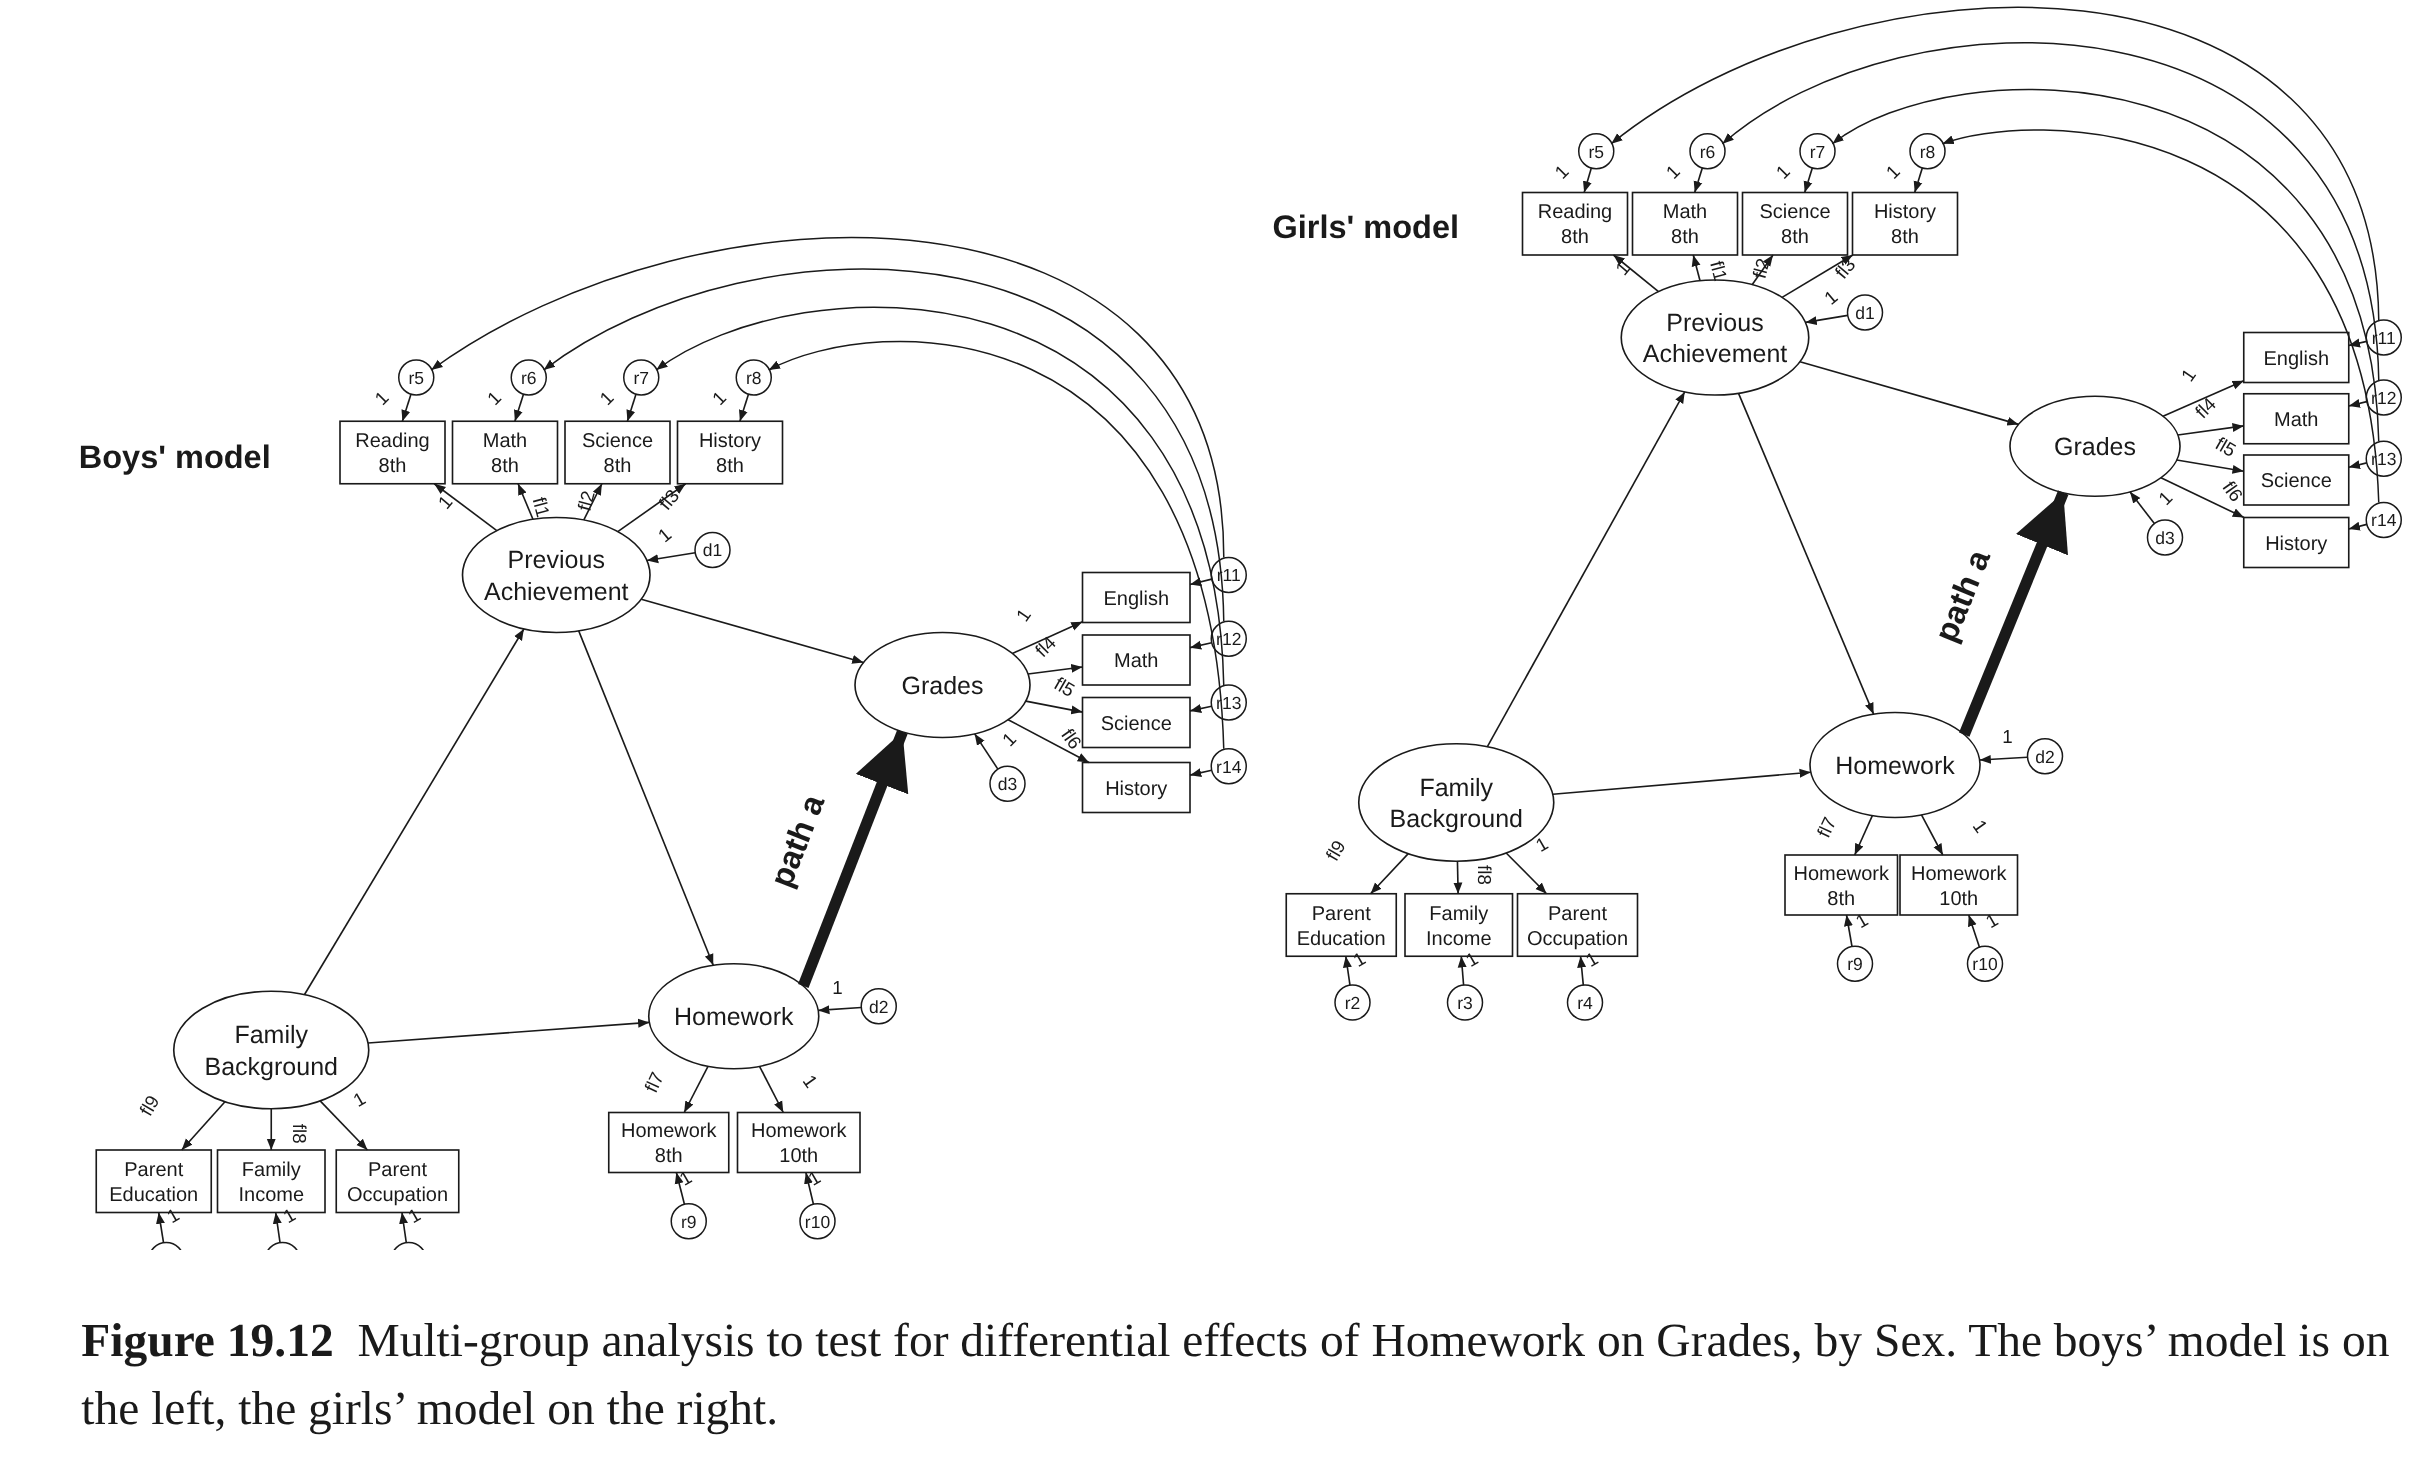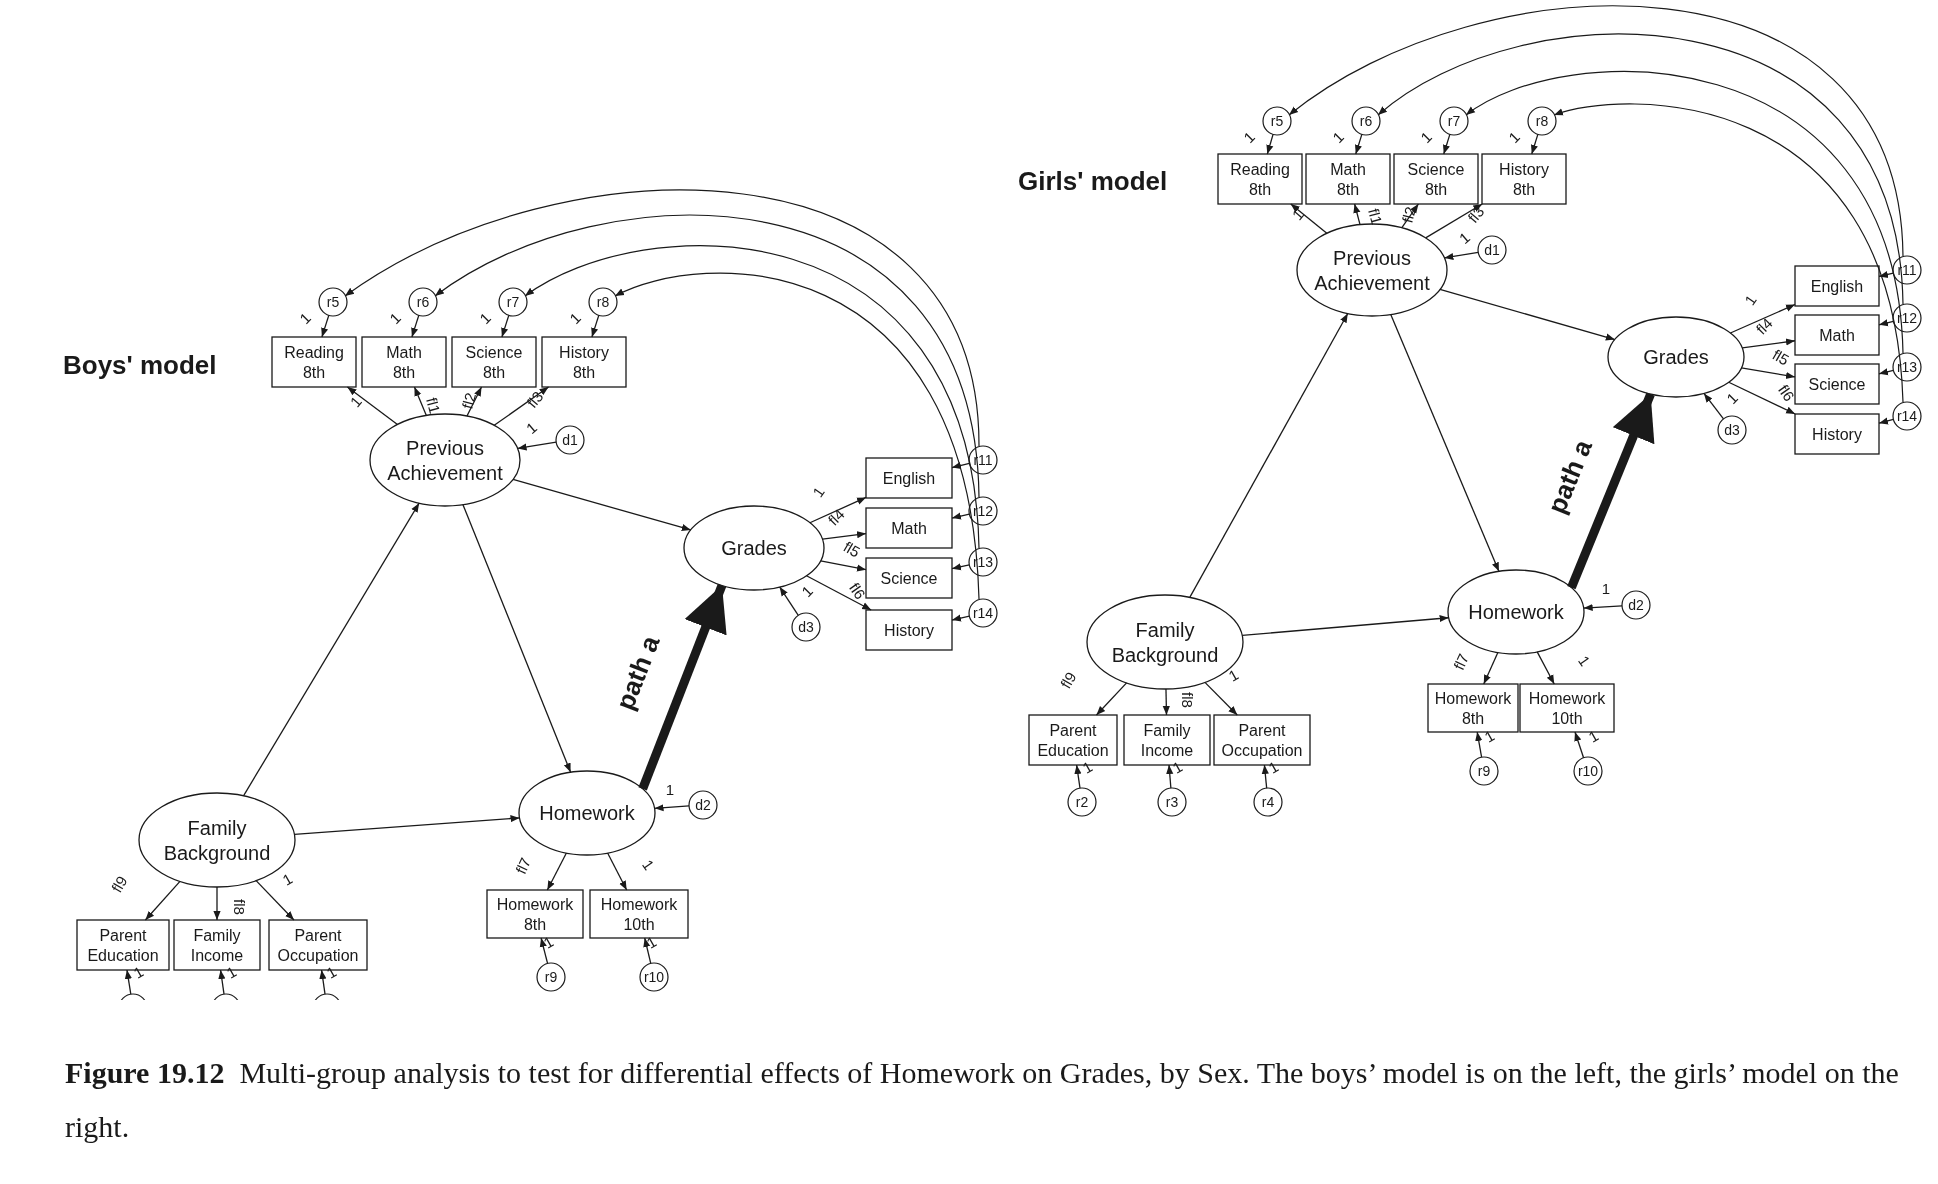--- a/index.html
+++ b/index.html
@@ -1,21 +1,21 @@
 <!DOCTYPE html>
 <html><head>
 <meta charset="utf-8">
 <style>
   html, body { margin:0; padding:0; background:#ffffff; }
   body { width:1938px; height:1184px; position:relative; overflow:hidden; }
   #diagram { position:absolute; left:0; top:0; width:1938px; height:1000px; }
   .node-text { font-family:"Liberation Sans", sans-serif; fill:#1a1a1a; }
   .model-title { font-family:"Liberation Sans", sans-serif; font-weight:bold; font-size:26px; fill:#1a1a1a; }
   .caption { position:absolute; left:65px; top:1046px; width:1860px;
-    font-family:"Liberation Serif", serif; font-size:30px; line-height:54px; color:#1a1a1a; }
+    font-family:"Liberation Serif", serif; font-size:38px; line-height:54px; color:#1a1a1a; }
   .caption b { font-weight:bold; }
 </style>
 </head>
 <body>
 
 <svg id="diagram" xmlns="http://www.w3.org/2000/svg" width="1938" height="1000" viewBox="0 0 1938 1000">
   <defs>
     <marker id="ah" viewBox="0 0 10 10" refX="10" refY="5" markerWidth="9" markerHeight="9" markerUnits="userSpaceOnUse" orient="auto">
       <path d="M0,1 L10,5 L0,9 z" fill="#1a1a1a"></path>
     </marker>

